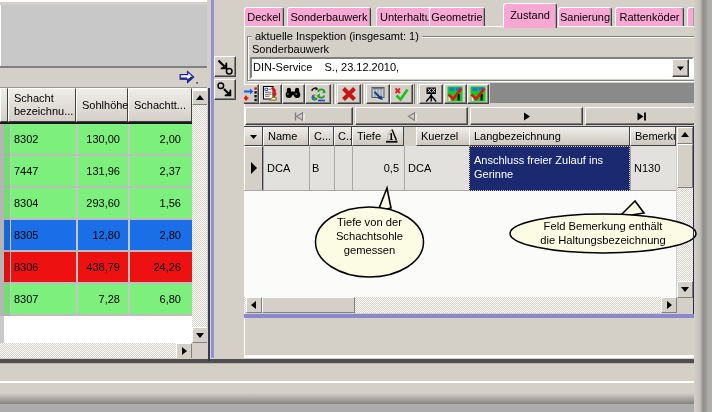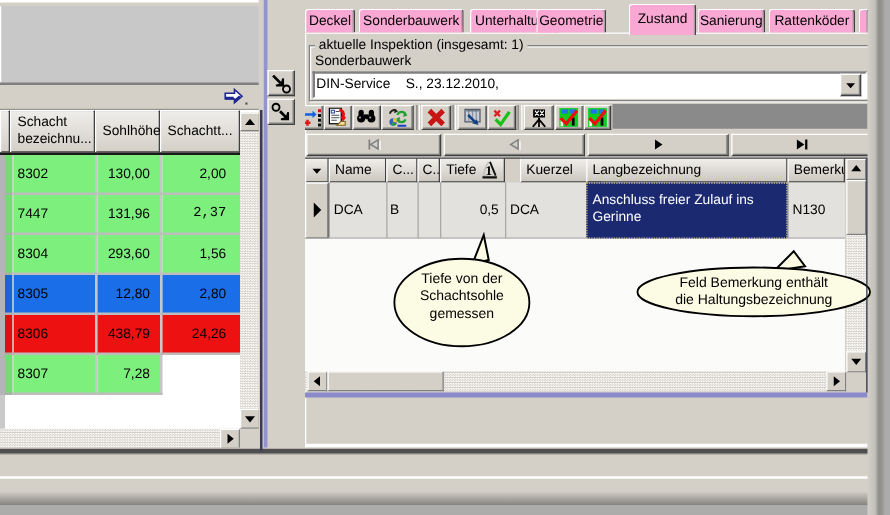--- a/index.html
+++ b/index.html
@@ -50,21 +50,21 @@
       <div class="c c3" style="background:#7DEF7D;">2,00</div>
     </div>
     <div class="lrow" style="top:32px;">
       <div class="gs"></div>
       <div class="c s" style="background:#7DEF7D;"></div>
           <div class="g1"></div>
       <div class="c c1" style="background:#7DEF7D;">7447</div>
           <div class="v1"></div>
       <div class="c c2" style="background:#7DEF7D;">131,96</div>
           <div class="v2"></div>
-      <div class="c c3" style="background:#7DEF7D;font-family:Liberation Mono, monospace;">2,37</div>
+      <div class="c c3" style="background:#7DEF7D;">2,37</div>
     </div>
     <div class="lrow" style="top:64px;">
       <div class="gs"></div>
       <div class="c s" style="background:#7DEF7D;"></div>
           <div class="g1"></div>
       <div class="c c1" style="background:#7DEF7D;">8304</div>
           <div class="v1"></div>
       <div class="c c2" style="background:#7DEF7D;">293,60</div>
           <div class="v2"></div>
       <div class="c c3" style="background:#7DEF7D;text-align:right;">1,56</div>
@@ -90,20 +90,21 @@
       <div class="c c3" style="background:#EE1111;">24,26</div>
     </div>
     <div class="lrow" style="top:160px;">
       <div class="gs"></div>
       <div class="c s" style="background:#7DEF7D;"></div>
           <div class="g1"></div>
       <div class="c c1" style="background:#7DEF7D;">8307</div>
           <div class="v1"></div>
       <div class="c c2" style="background:#7DEF7D;">7,28</div>
           <div class="v2"></div>
+      <div class="c c3" style="background:#7DEF7D;">6,80</div>
     </div>
   </div>
   <style>
     .lrow { position:absolute; left:0; width:192px; height:32px; }
     .lrow .c { position:absolute; top:0; height:32px; border-bottom:2px solid #BDBDBD; }
     .lrow .gs { position:absolute; left:0; width:4px; height:32px; background:#B4B4B4; }
     .lrow .s { left:4px; width:5.5px; filter:brightness(0.92); }
     .lrow .g1 { position:absolute; left:9.5px; width:1.5px; height:32px; background:#C6C6C6; border-bottom:2px solid #BDBDBD; box-sizing:border-box; }
     .lrow .c1 { left:11px; width:65px; padding:9px 0 0 3px; }
     .lrow .v1 { position:absolute; left:76px; width:1.5px; height:32px; background:#C6C6C6; border-bottom:2px solid #BDBDBD; box-sizing:border-box; }

